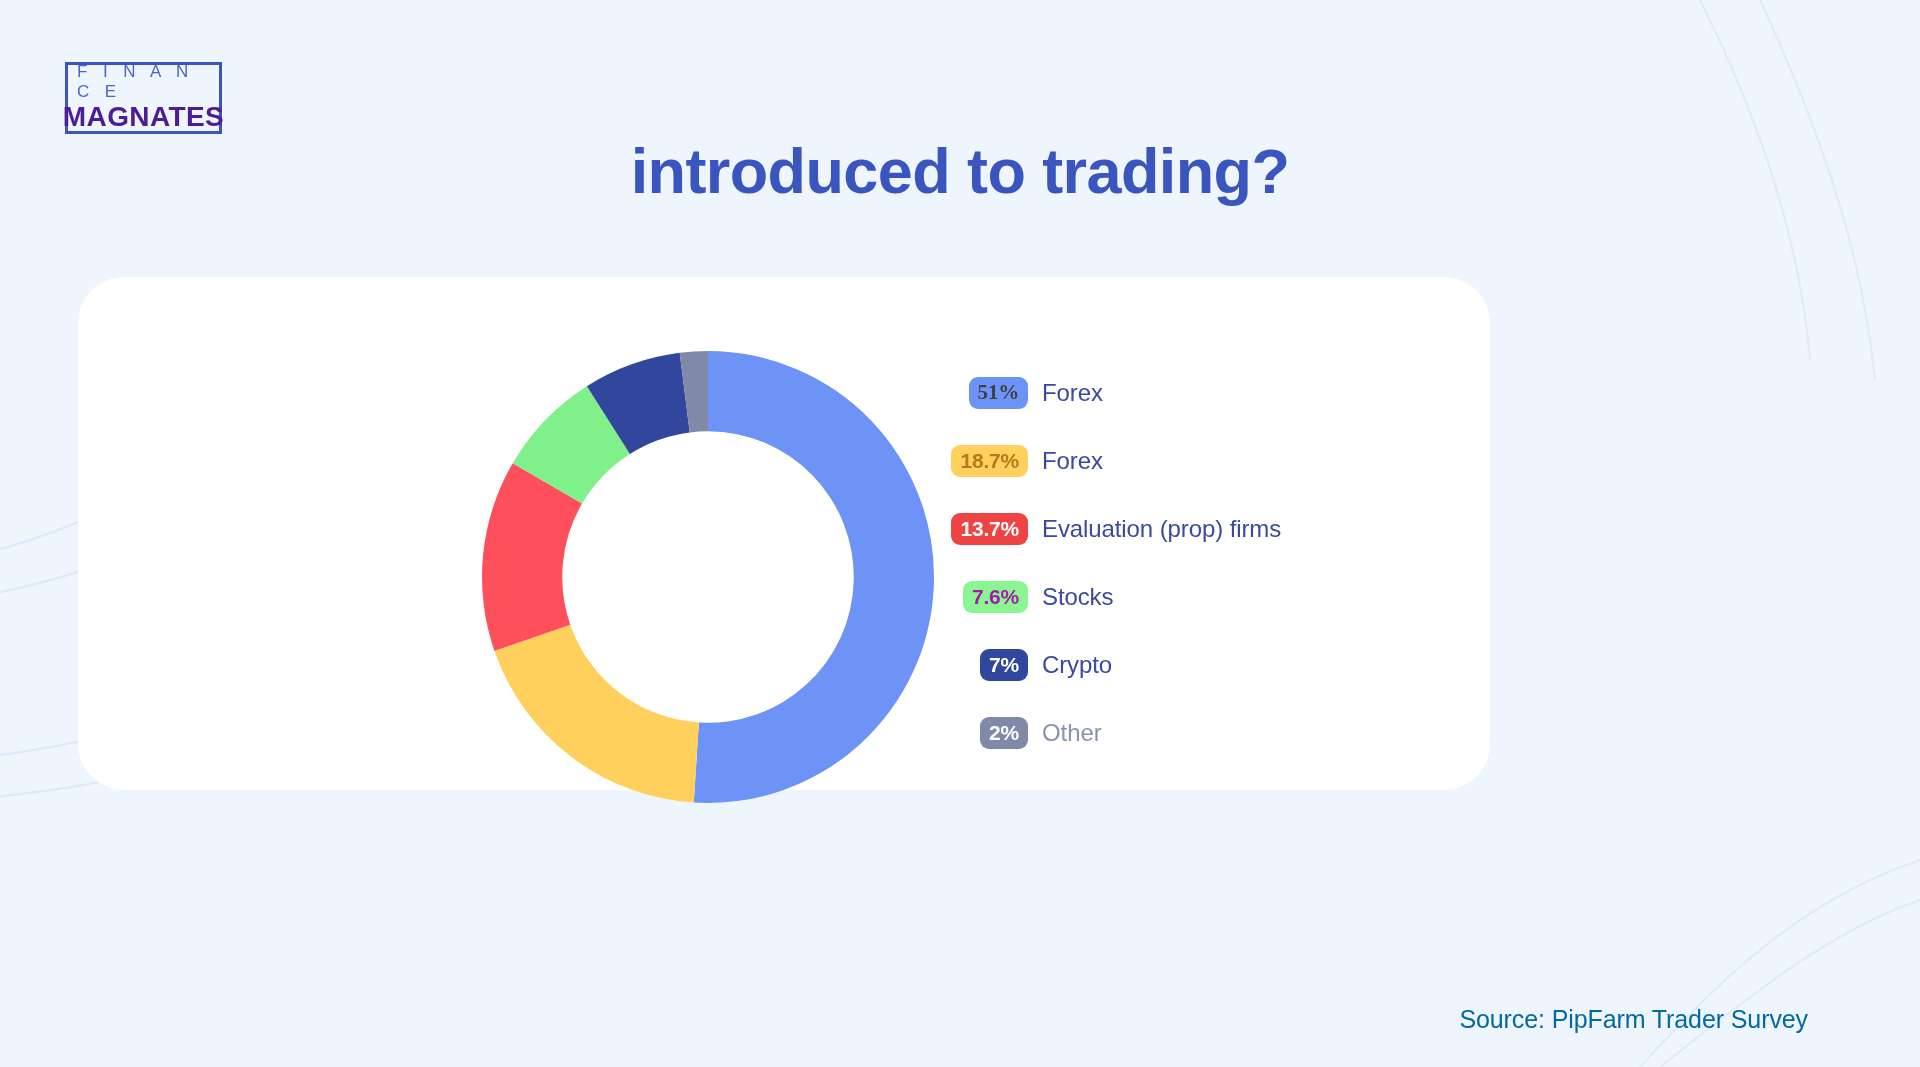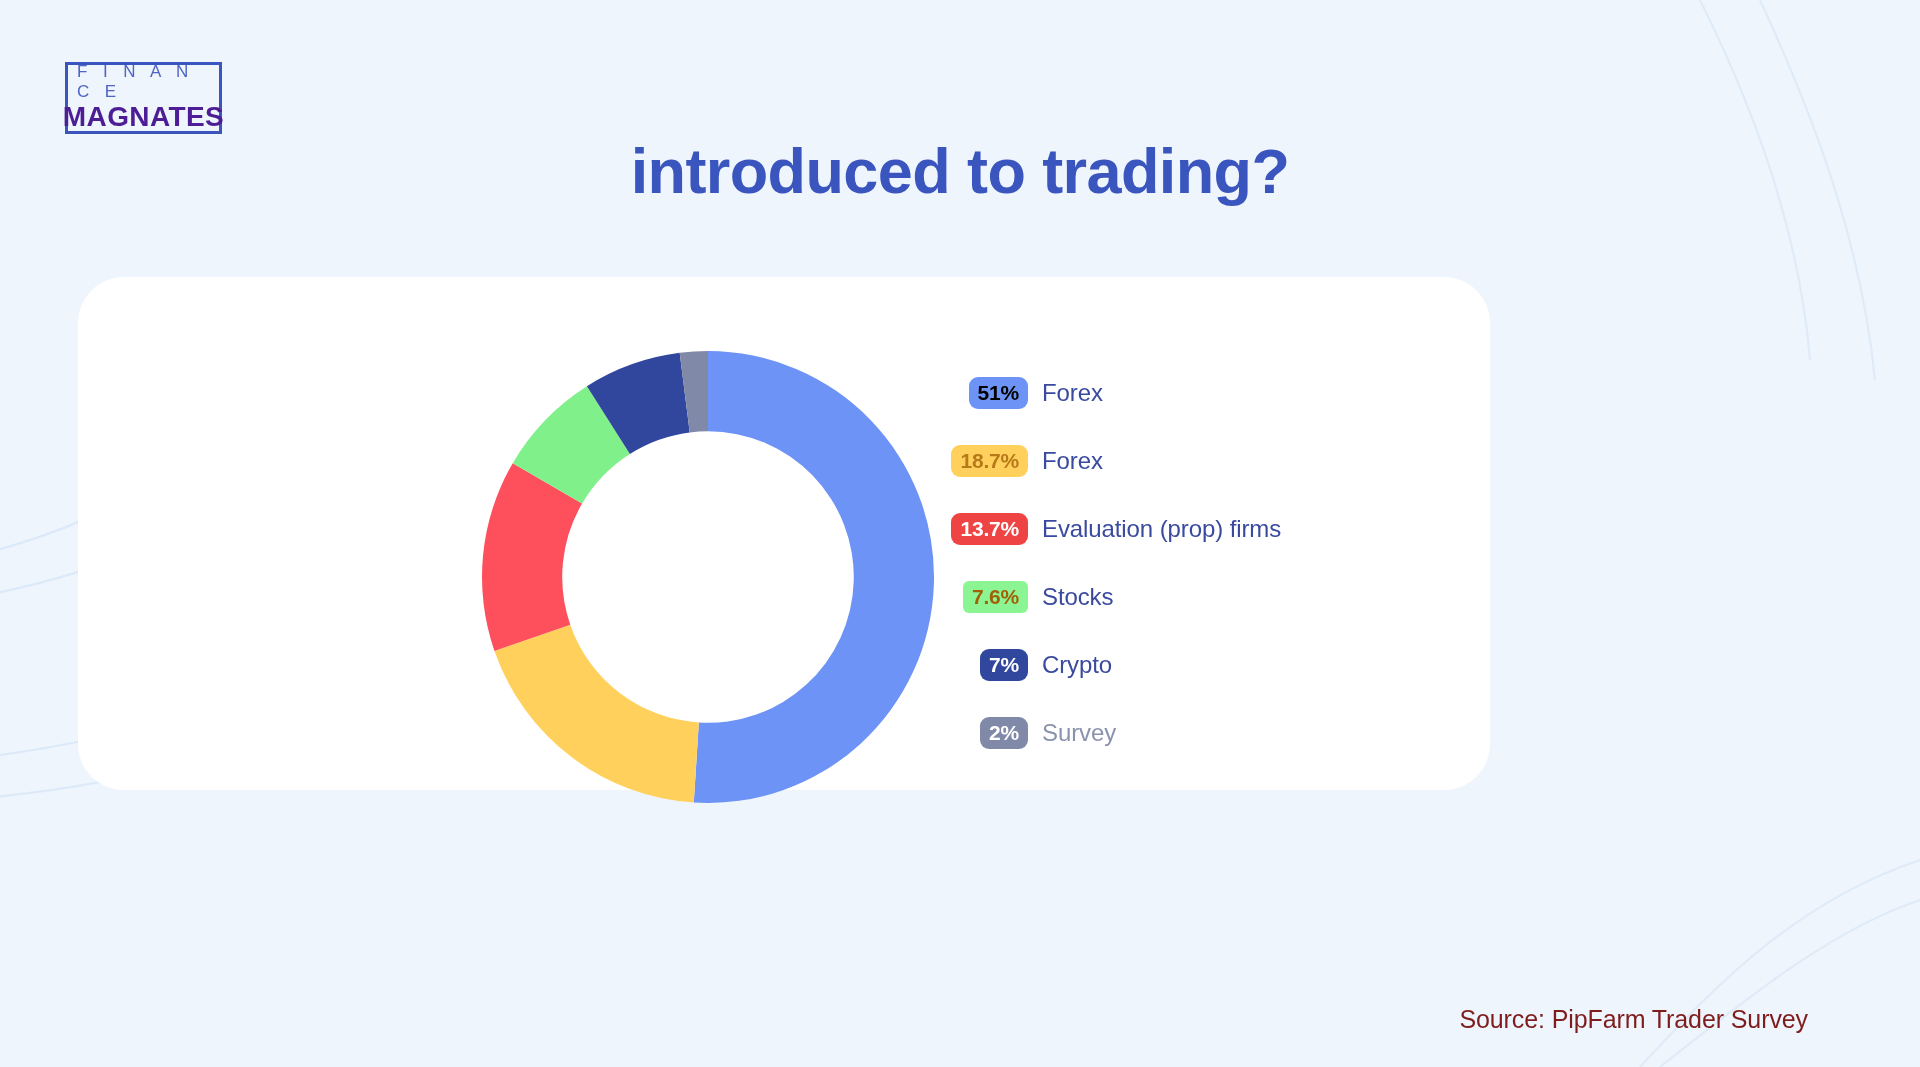--- a/index.html
+++ b/index.html
@@ -64,21 +64,21 @@
   }
   .lg-label{
     margin-left:14px;font-size:24px;color:#3a4a9e;letter-spacing:-0.1px;
     white-space:nowrap;
   }
   .lg-label.muted{color:#8a93ad;}
 
   
   #source{
     position:absolute;right:112px;top:1005px;
-    font-size:25px;color:#7f1d1d;letter-spacing:-0.1px;
+    font-size:25px;color:#0369a1;letter-spacing:-0.1px;
   }
 </style>
 </head>
 <body>
 
 <svg id="bg-decor" viewBox="0 0 1920 1067" xmlns="http://www.w3.org/2000/svg">
   <g fill="none" stroke="#dce9f9" stroke-width="2.2" opacity="0.95">
     <path d="M -40 560 C 120 520 200 470 300 330"></path>
     <path d="M -40 600 C 130 570 230 520 340 380"></path>
     <path d="M -40 760 C 140 740 250 700 360 620"></path>
@@ -112,51 +112,51 @@
           <path d="M 107.75330771441926 112.18115643031798 A 226 226 0 0 1 181.90314433474683 35.181888836544545 L 224.8925280959117 102.92231829957122 A 145.77 145.77 0 0 0 177.0658834758004 152.5868458975551 Z" fill="#7ff08a"></path>
           <path d="M 181.90314433474683 35.181888836544545 A 226 226 0 0 1 274.6746892144674 1.78207750292799 L 284.73017454333143 81.37943998938854 A 145.77 145.77 0 0 0 224.8925280959117 102.92231829957122 Z" fill="#31479e"></path>
           <path d="M 274.6746892144674 1.78207750292799 A 226 226 0 0 1 302.99999999999994 0 L 303 80.22999999999999 A 145.77 145.77 0 0 0 284.73017454333143 81.37943998938854 Z" fill="#8089a8"></path>
         </g>
     </svg>
   </div>
 
   <div id="legend">
       <div class="lg-row">
         <div class="lg-pct">
-          <span class="lg-pill" style="background: rgb(108, 147, 245); color: #000000;">51%</span>
+          <span class="lg-pill" style="background: rgb(108, 147, 245); color: #404040; font-family: Liberation Serif, serif;">51%</span>
         </div>
         <span class="lg-label">Forex</span>
       </div>
       <div class="lg-row">
         <div class="lg-pct">
           <span class="lg-pill" style="background: rgb(255, 209, 92); color: rgb(184, 121, 26);">18.7%</span>
         </div>
         <span class="lg-label">Forex</span>
       </div>
       <div class="lg-row">
         <div class="lg-pct">
           <span class="lg-pill" style="background: #ef4444; color: rgb(255, 255, 255);">13.7%</span>
         </div>
         <span class="lg-label">Evaluation (prop) firms</span>
       </div>
       <div class="lg-row">
         <div class="lg-pct">
-          <span class="lg-pill" style="background: rgb(140, 245, 147); color: #a16207; border-radius: 6px;">7.6%</span>
+          <span class="lg-pill" style="background: rgb(140, 245, 147); color: #a21caf;">7.6%</span>
         </div>
         <span class="lg-label">Stocks</span>
       </div>
       <div class="lg-row">
         <div class="lg-pct">
           <span class="lg-pill" style="background: rgb(49, 71, 158); color: rgb(255, 255, 255);">7%</span>
         </div>
         <span class="lg-label">Crypto</span>
       </div>
       <div class="lg-row">
         <div class="lg-pct">
           <span class="lg-pill" style="background: rgb(128, 137, 168); color: rgb(255, 255, 255);">2%</span>
         </div>
-        <span class="lg-label muted">Survey</span>
+        <span class="lg-label muted">Other</span>
       </div>
     </div>
 
 </div>
 
 <div id="source">Source: PipFarm Trader Survey</div>
 
 </body></html>

